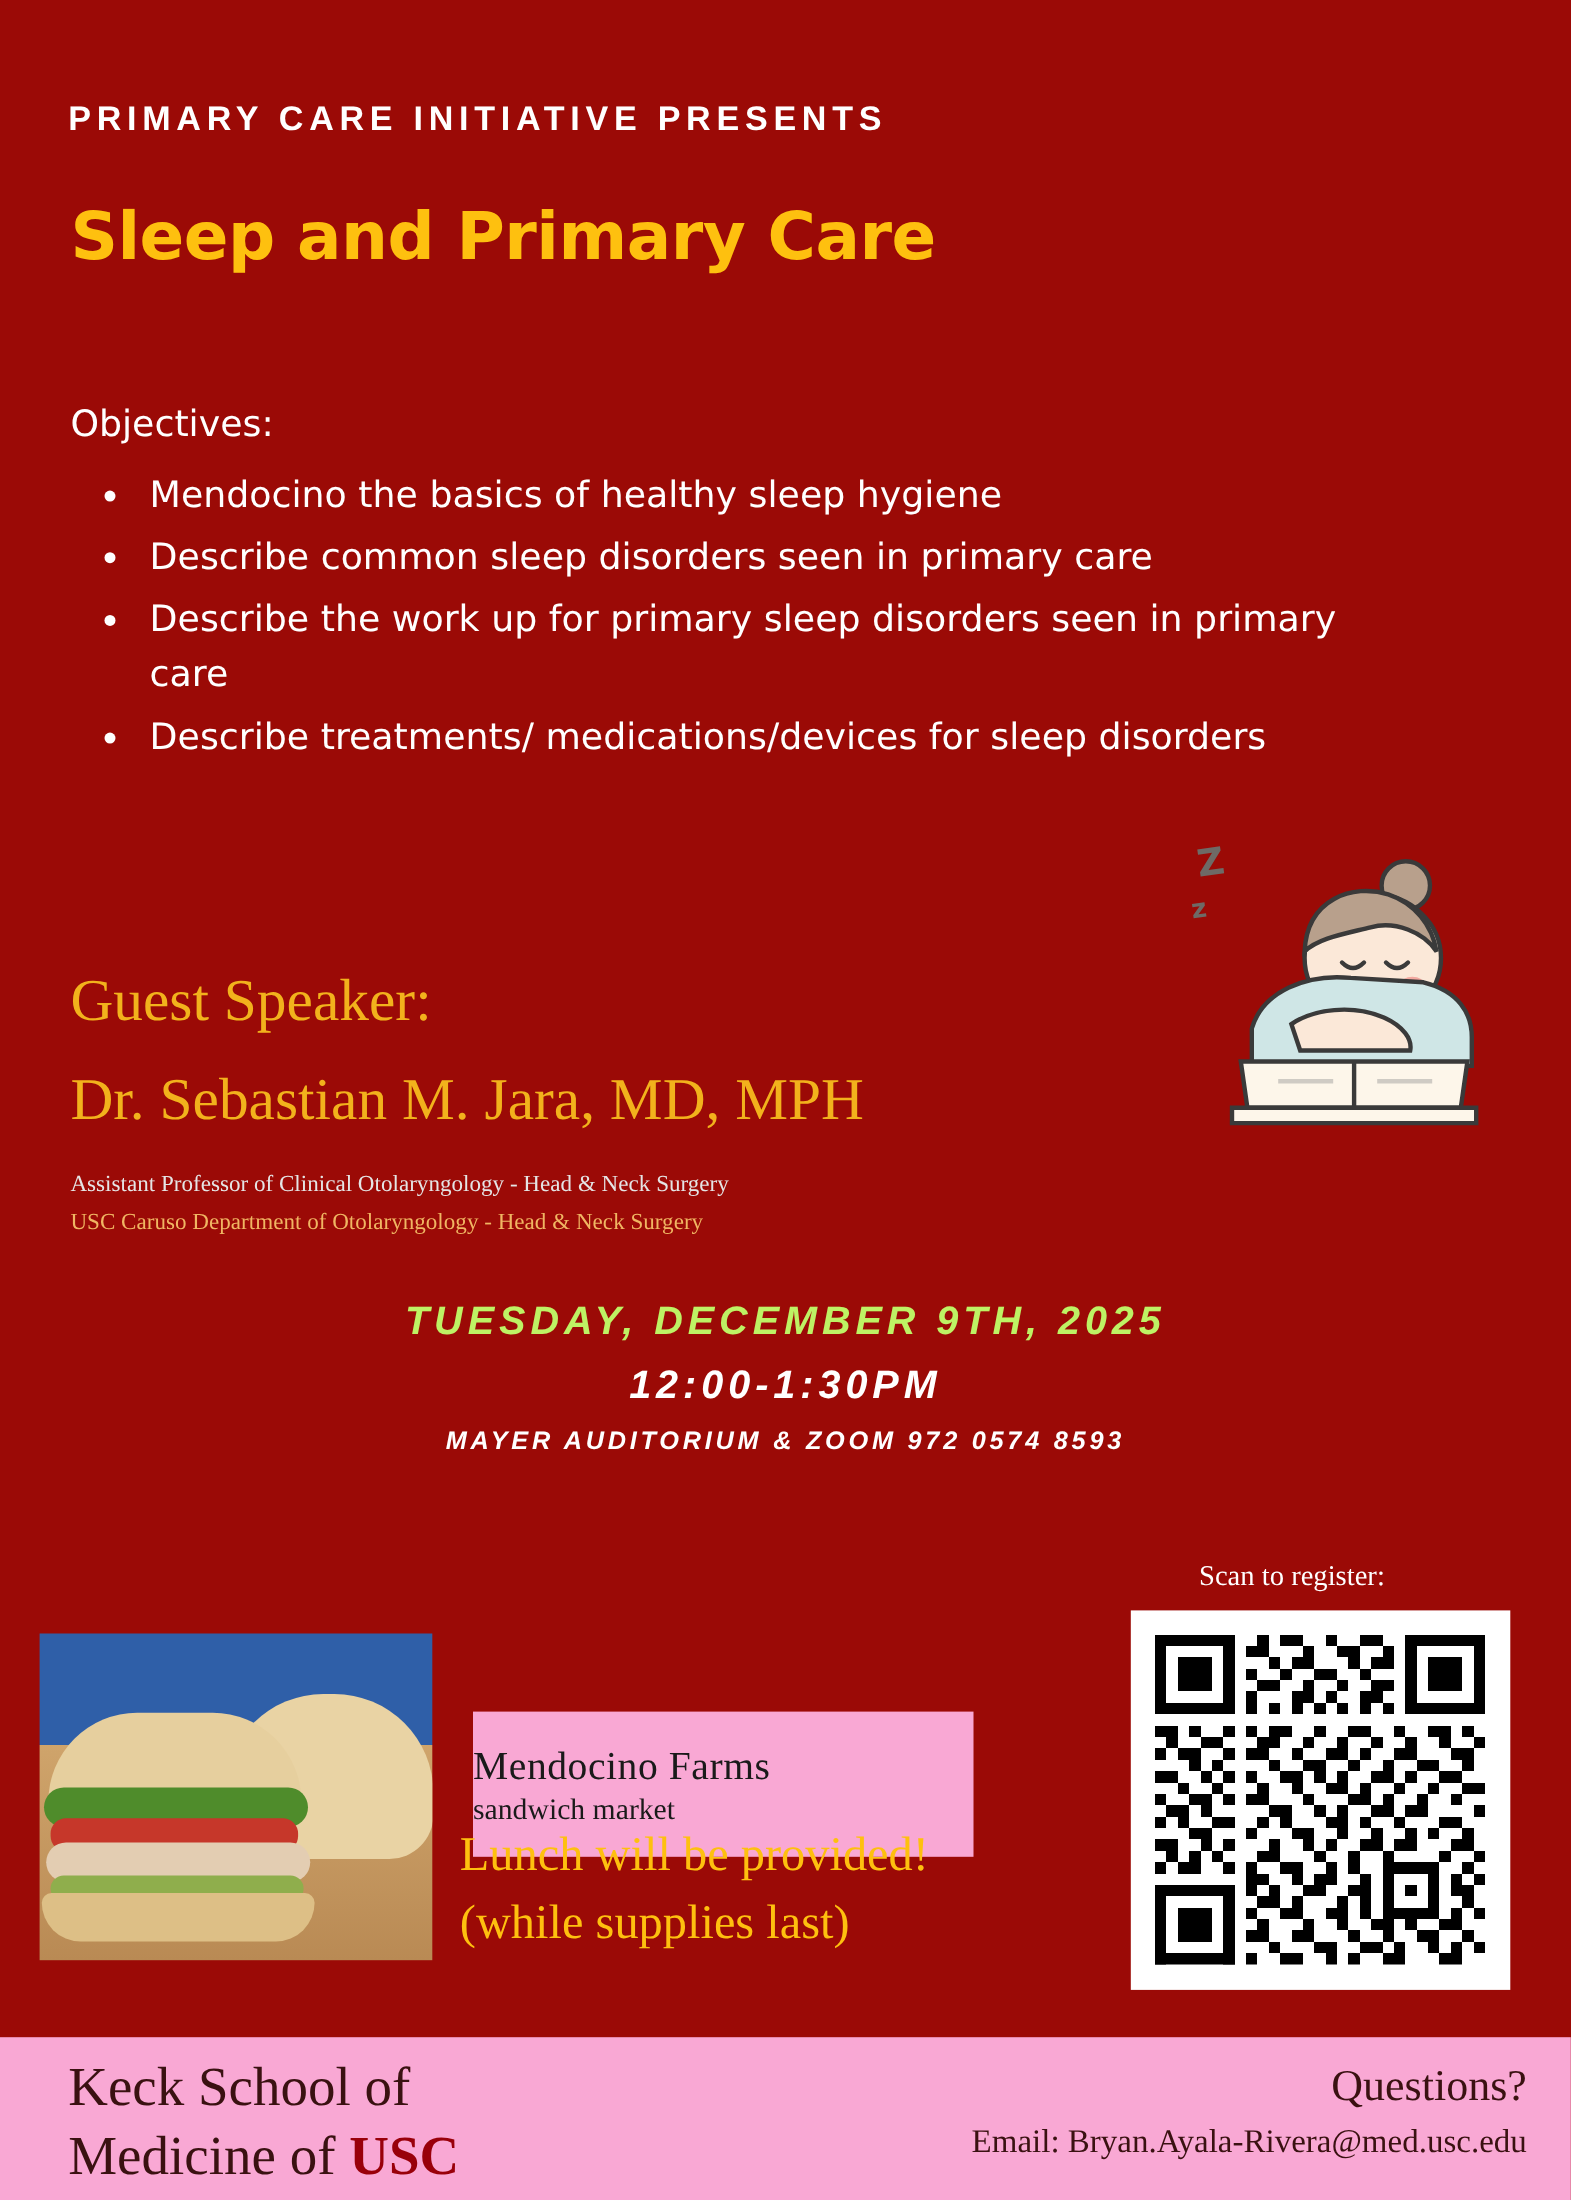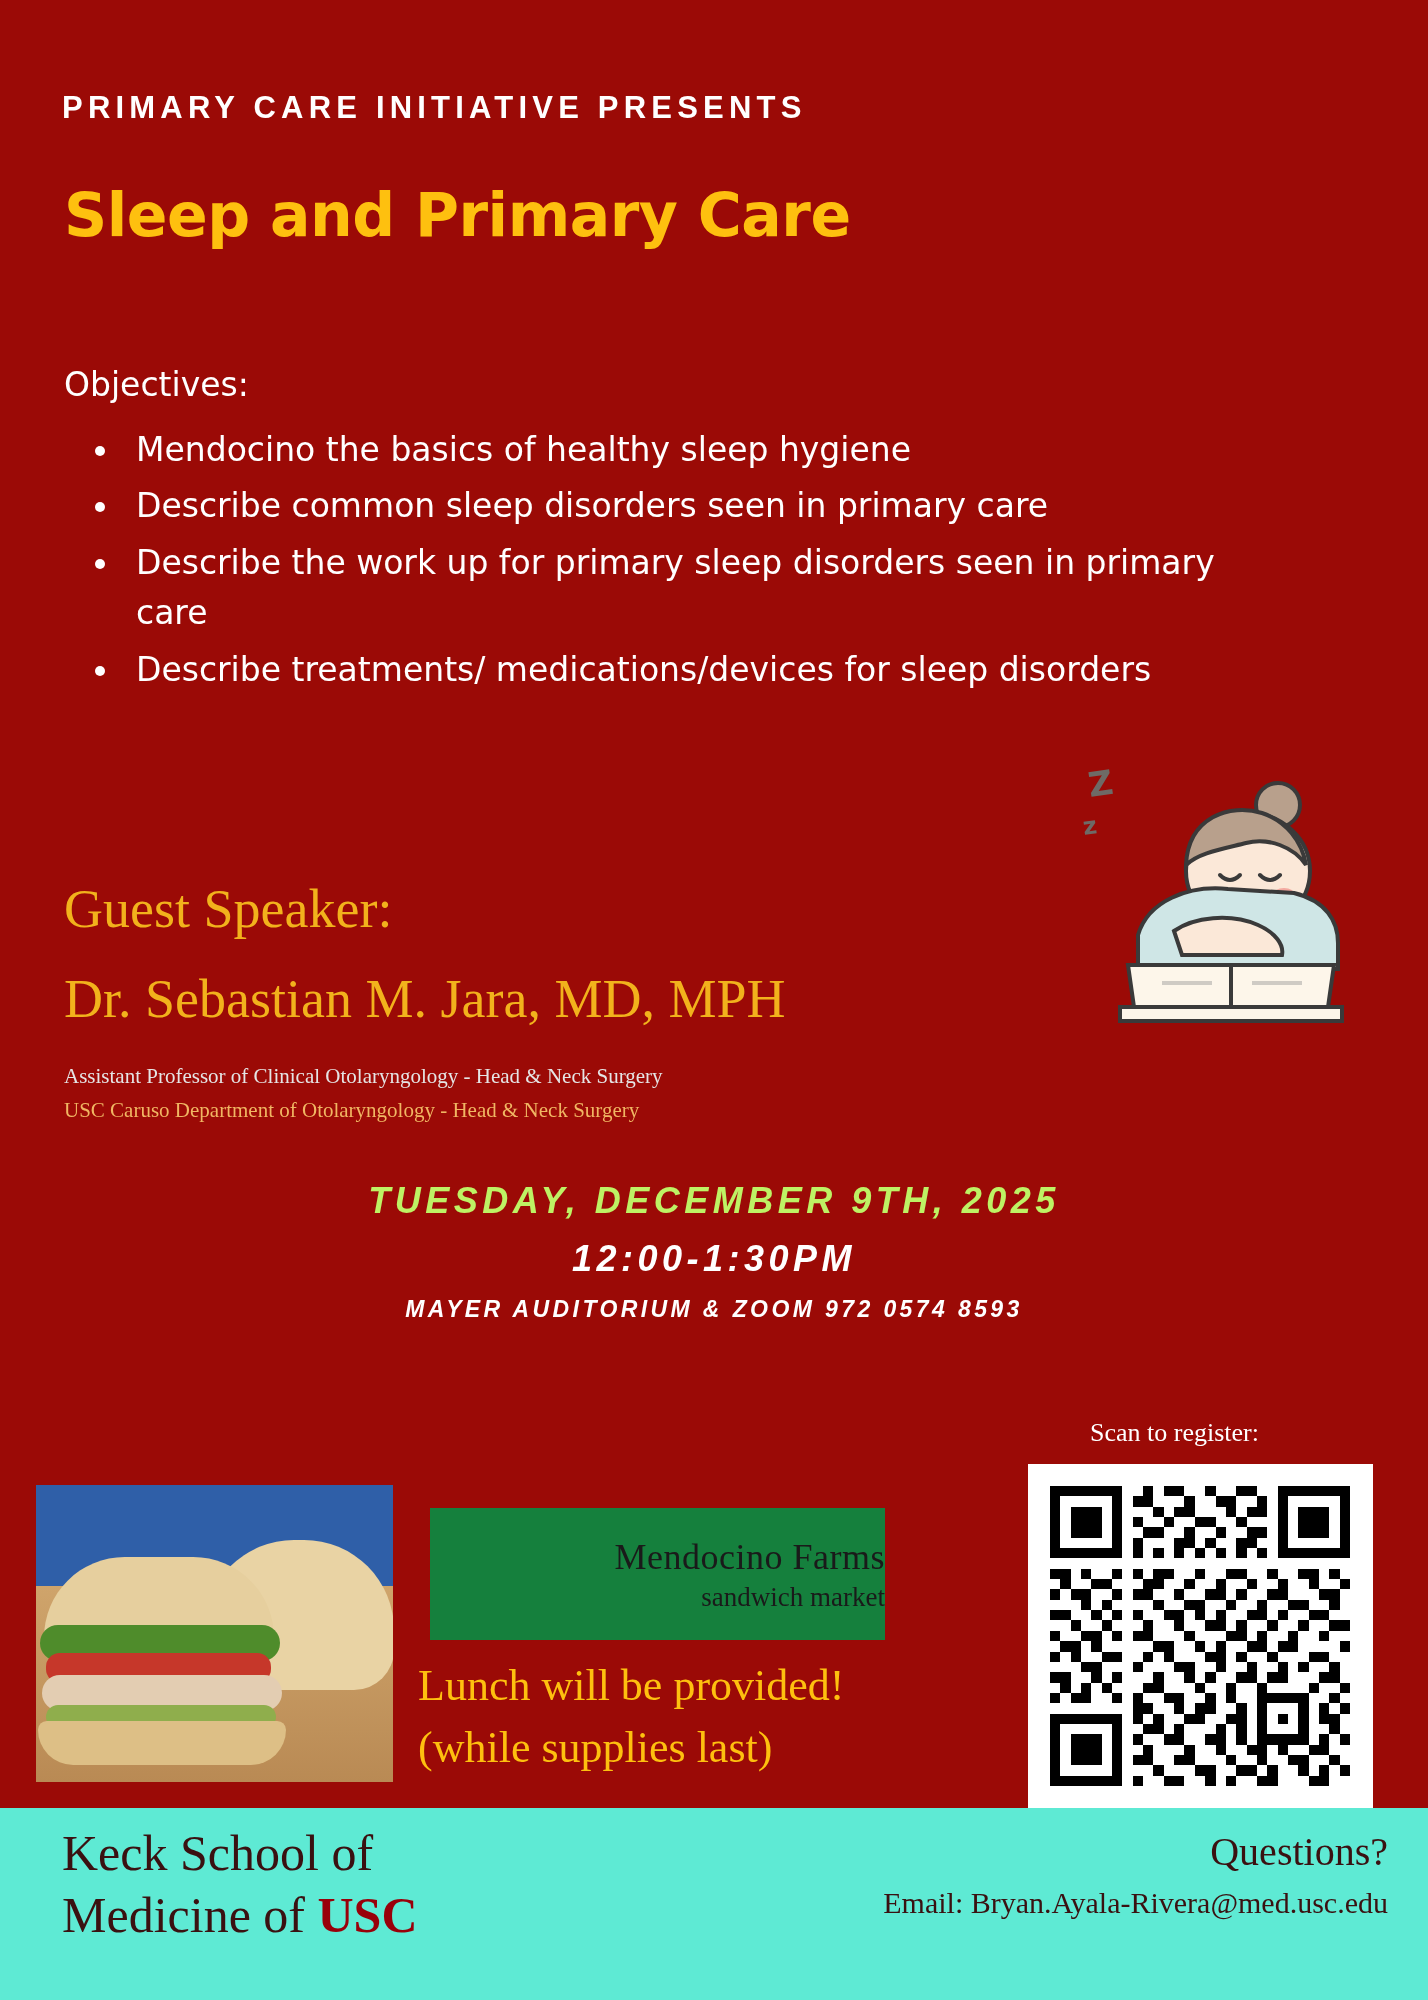--- a/index.html
+++ b/index.html
@@ -267,27 +267,27 @@
     width: 248px;
     height: 44px;
     background: #ddbf86;
     border-radius: 10px 10px 40px 40px;
   }
 
   
   .mendo-box {
     position: absolute;
     left: 430px;
-    top: 1508px;
+    top: 1556px;
     width: 455px;
     height: 132px;
-    background: #15803d;
+    background: #f9a8d4;
     display: flex;
     flex-direction: column;
-    align-items: flex-end;
+    align-items: flex-start;
     justify-content: center;
   }
   .mendo-name {
     color: #1a1a1a;
     font-size: 36px;
     font-family: "Liberation Serif", serif;
     letter-spacing: 0.5px;
   }
   .mendo-sub {
     color: #1a1a1a;
@@ -312,22 +312,22 @@
     font-size: 44px;
     font-family: "Liberation Serif", serif;
   }
 
   
   .footer {
     position: absolute;
     left: 0;
     bottom: 0;
     width: 1428px;
-    height: 192px;
-    background: #5eead4;
+    height: 148px;
+    background: #f9a8d4;
   }
   .keck1 {
     position: absolute;
     left: 62px;
     top: 16px;
     color: #3a1111;
     font-size: 50px;
     font-family: "Liberation Serif", serif;
   }
   .keck2 {

